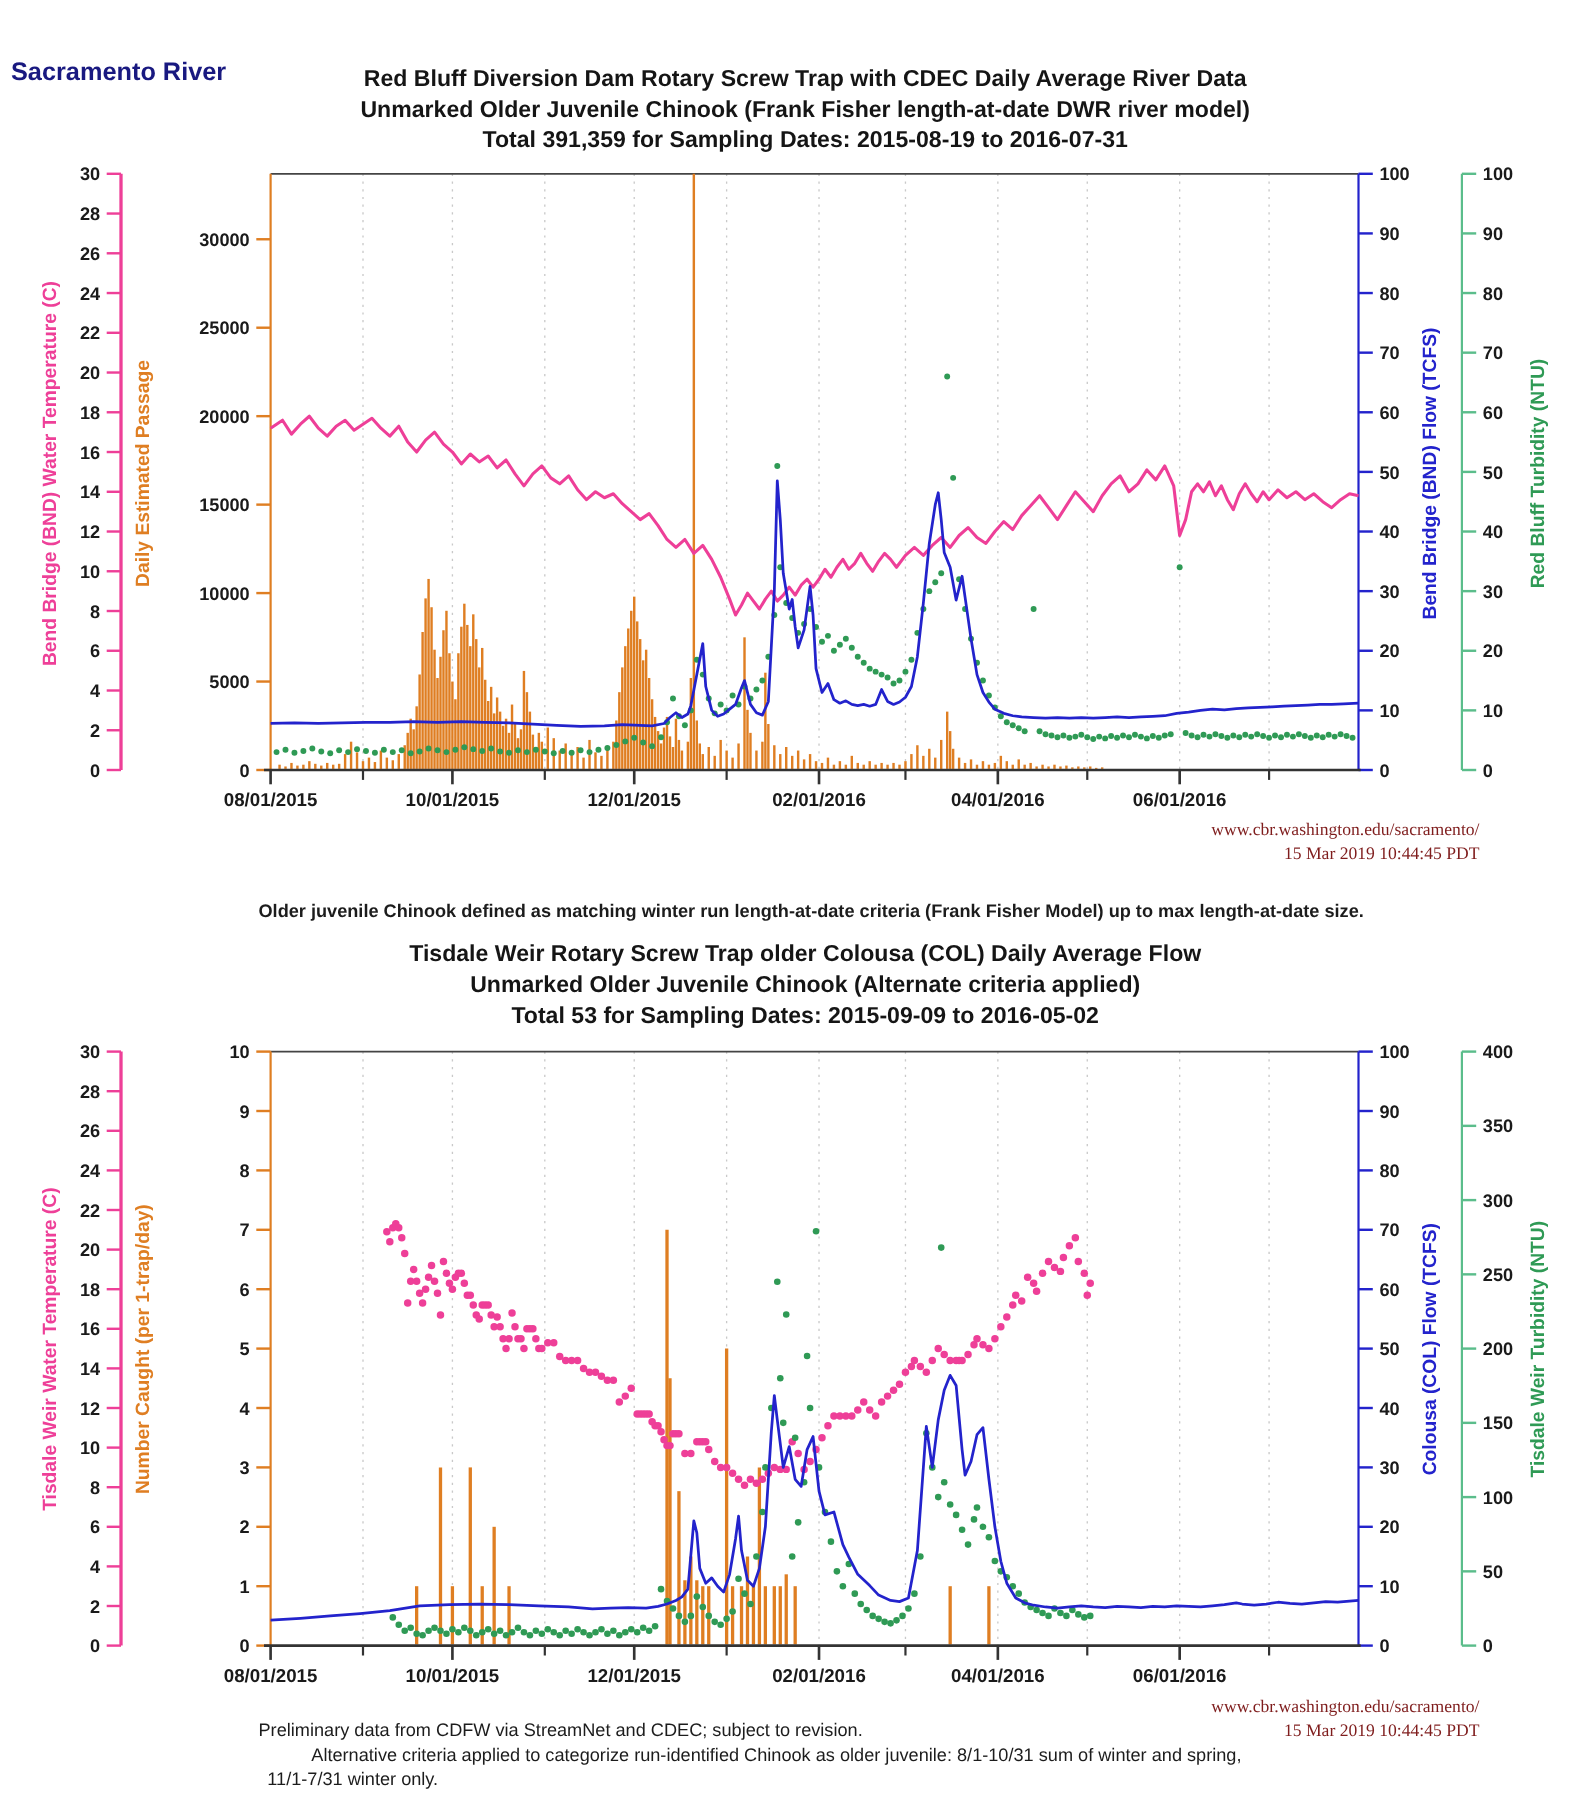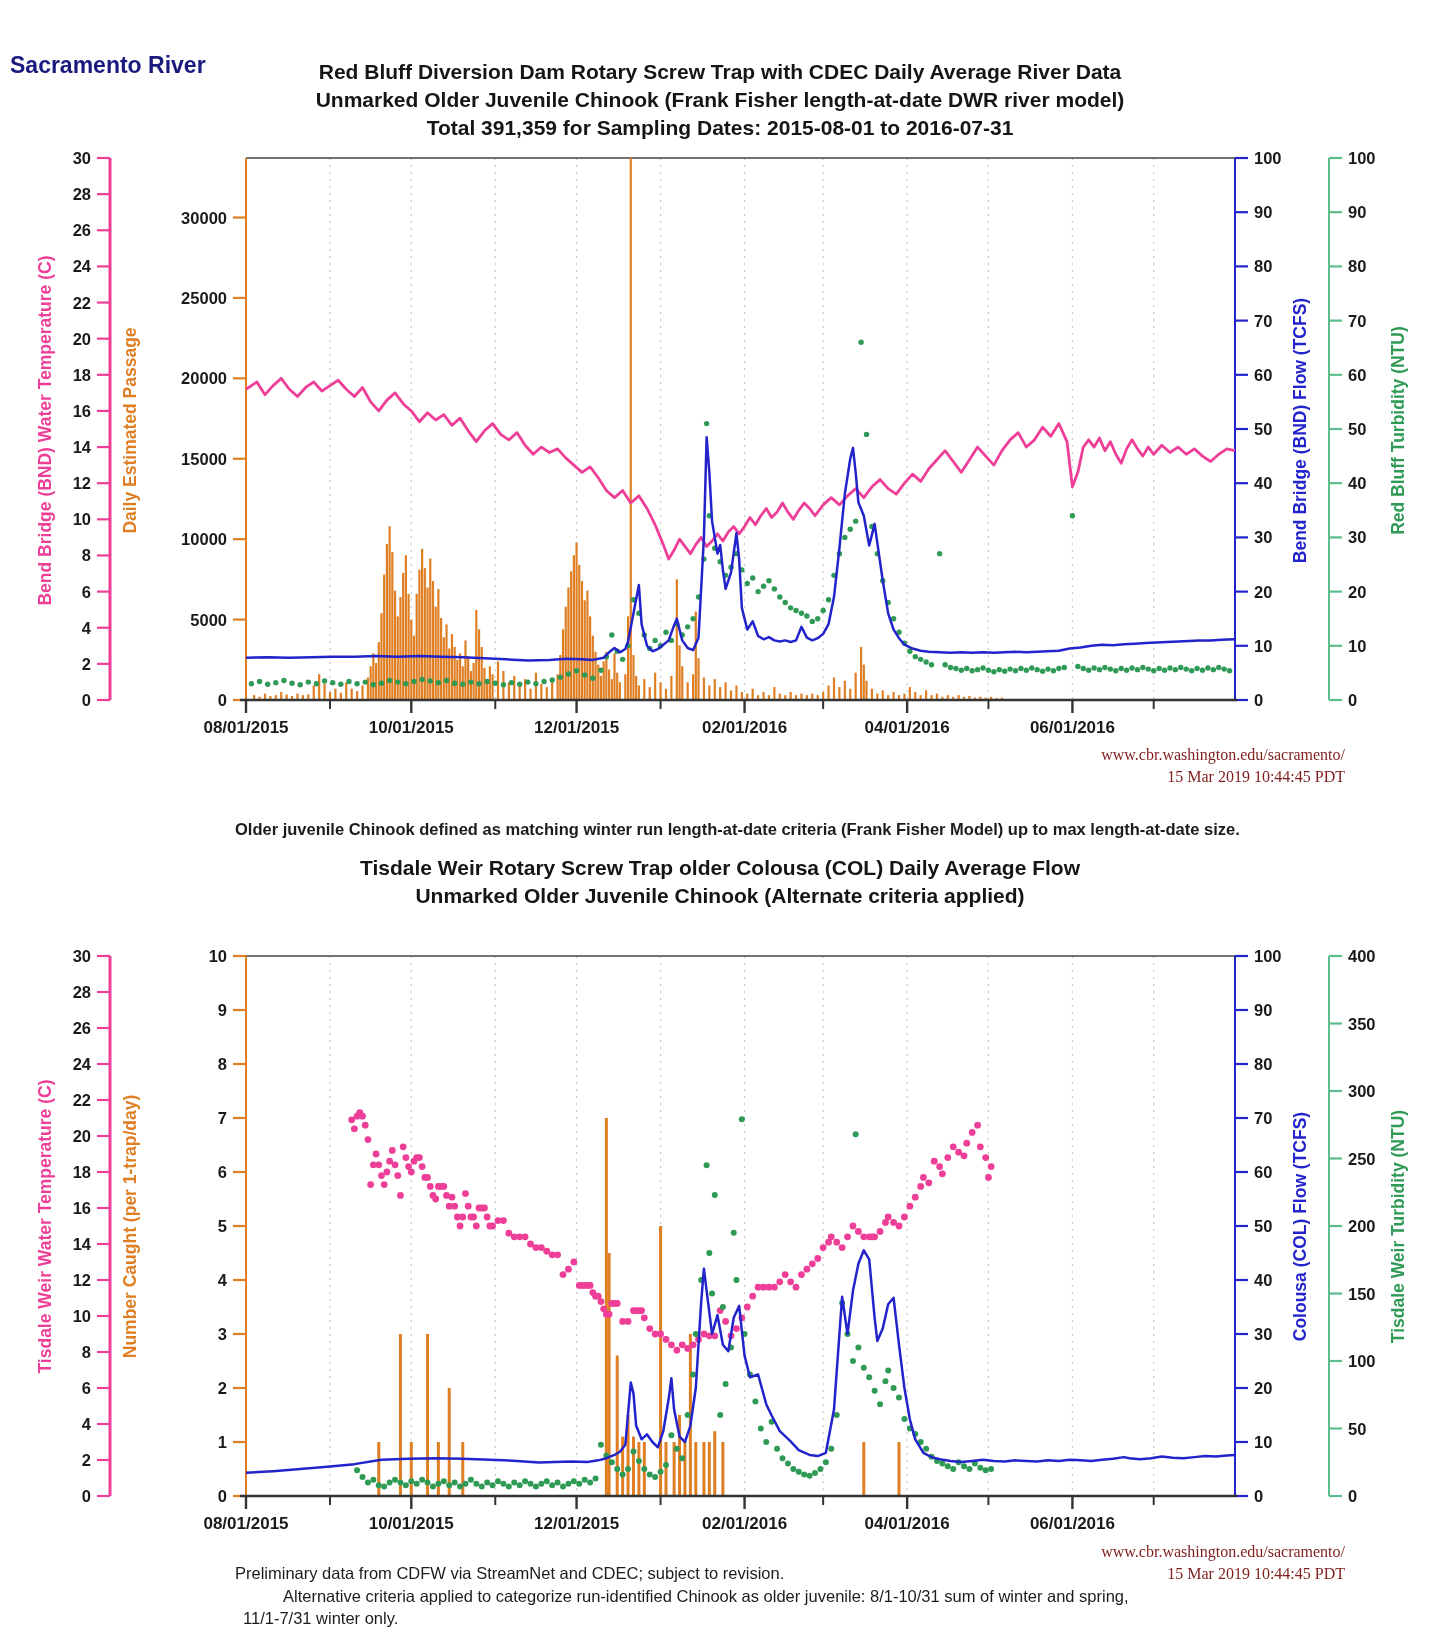--- a/index.html
+++ b/index.html
@@ -1,20 +1,20 @@
 <!DOCTYPE html>
 <html><head>
 <meta charset="utf-8">
 <style>
   html,body{margin:0;padding:0;background:#ffffff;}
   body{font-family:"Liberation Sans",sans-serif;color:#111;}
   #stage{position:relative;width:1430px;height:1643px;background:#fff;overflow:hidden;}
   #plot-svg{position:absolute;left:0;top:0;}
   .hdr{position:absolute;left:10px;top:4px;font-size:23px;font-weight:700;color:#191980;margin-top:48px;}
-  .titles{position:absolute;left:26px;width:1388px;text-align:center;font-weight:700;font-size:21px;line-height:28px;color:#151515;}
+  .titles{position:absolute;left:38px;width:1388px;text-align:center;font-weight:700;font-size:21px;line-height:28px;color:#151515;}
   .titles div{white-space:nowrap;}
   .urlblock{position:absolute;text-align:right;right:85px;font-size:16px;color:#7f1d1d;line-height:22px;font-family:Liberation Serif, serif;}
   .note{position:absolute;left:235px;font-size:16.5px;color:#1c1c1c;white-space:nowrap;}
   .rot{position:absolute;transform:rotate(-90deg);font-weight:700;font-size:17.5px;text-align:center;white-space:nowrap;}
   svg text{font-family:"Liberation Sans",sans-serif;}
 </style>
 </head>
 <body>
 
 <div id="stage">
@@ -926,37 +926,38 @@
       <text x="907.1397260273973" y="1529" font-size="17px" font-weight="700" fill="#1A1A1A" text-anchor="middle">04/01/2016</text>
       <line x1="1072.4246575342465" y1="1496" x2="1072.4246575342465" y2="1509" stroke="#333333" stroke-width="2.4"></line>
       <text x="1072.4246575342465" y="1529" font-size="17px" font-weight="700" fill="#1A1A1A" text-anchor="middle">06/01/2016</text>
     </svg>
 
   <div class="hdr">Sacramento River</div>
 
   <div class="titles" style="top:58px;">
     <div>Red Bluff Diversion Dam Rotary Screw Trap with CDEC Daily Average River Data</div>
     <div>Unmarked Older Juvenile Chinook (Frank Fisher length-at-date DWR river model)</div>
-    <div>Total 391,359 for Sampling Dates: 2015-08-01 to 2016-07-31</div>
+    <div>Total 391,359 for Sampling Dates: 2015-08-19 to 2016-07-31</div>
   </div>
 
   <div class="rot" style="width:540px;left:-225px;top:420px;color:#EE3F98;">Bend Bridge (BND) Water Temperature (C)</div>
   <div class="rot" style="width:540px;left:-140px;top:420px;color:#DF7E22;">Daily Estimated Passage</div>
   <div class="rot" style="width:540px;left:1030px;top:420px;color:#2323CC;">Bend Bridge (BND) Flow (TCFS)</div>
   <div class="rot" style="width:540px;left:1128px;top:420px;color:#2F9A55;">Red Bluff Turbidity (NTU)</div>
 
   <div class="urlblock" style="top:744px;">
     <div>www.cbr.washington.edu/sacramento/</div>
     <div>15 Mar 2019 10:44:45 PDT</div>
   </div>
   <div class="note" style="top:820px;font-weight:bold;">Older juvenile Chinook defined as matching winter run length-at-date criteria (Frank Fisher Model) up to max length-at-date size.</div>
 
   <div class="titles" style="top:854px;">
     <div>Tisdale Weir Rotary Screw Trap older Colousa (COL) Daily Average Flow</div>
     <div>Unmarked Older Juvenile Chinook (Alternate criteria applied)</div>
+    <div>Total 53 for Sampling Dates: 2015-09-09 to 2016-05-02</div>
   </div>
 
   <div class="rot" style="width:540px;left:-225px;top:1216px;color:#EE3F98;">Tisdale Weir Water Temperature (C)</div>
   <div class="rot" style="width:540px;left:-140px;top:1216px;color:#DF7E22;">Number Caught (per 1-trap/day)</div>
   <div class="rot" style="width:540px;left:1030px;top:1216px;color:#2323CC;">Colousa (COL) Flow (TCFS)</div>
   <div class="rot" style="width:540px;left:1128px;top:1216px;color:#2F9A55;">Tisdale Weir Turbidity (NTU)</div>
 
   <div class="urlblock" style="top:1541px;">
     <div>www.cbr.washington.edu/sacramento/</div>
     <div>15 Mar 2019 10:44:45 PDT</div>

